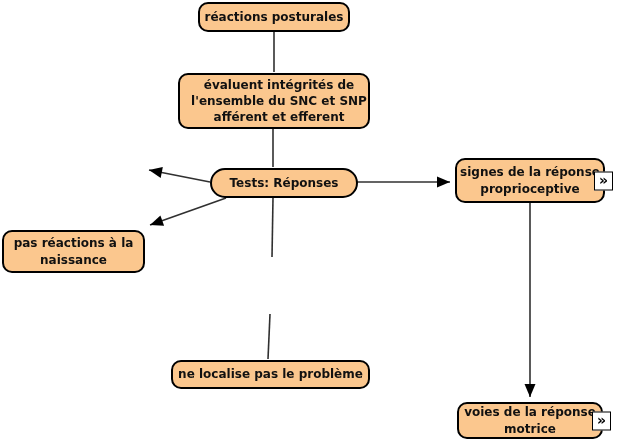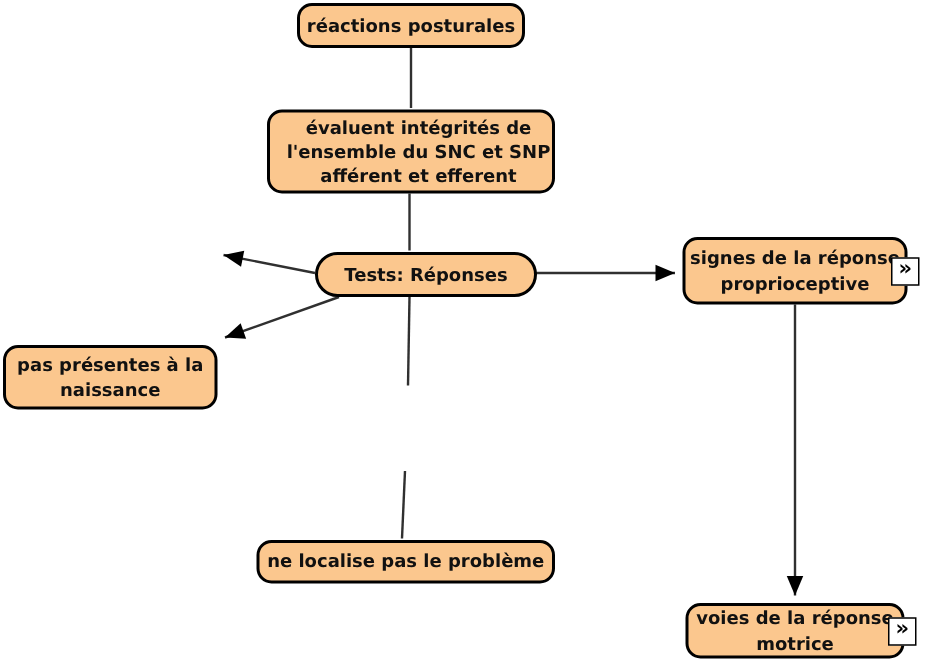--- a/index.html
+++ b/index.html
@@ -96,21 +96,21 @@
 l'ensemble du SNC et SNP
 afférent et efferent</span>
   </div>
 
 
   <div class="node n3">
     <span>Tests: Réponses</span>
   </div>
 
   <div class="node n4">
-    <span>pas présentes à la
+    <span>pas réactions à la
 naissance</span>
   </div>
 
   <div class="node n5">
     <span>signes de la réponse
 proprioceptive</span>
     <span class="res-icon">»</span>
   </div>
 
 

